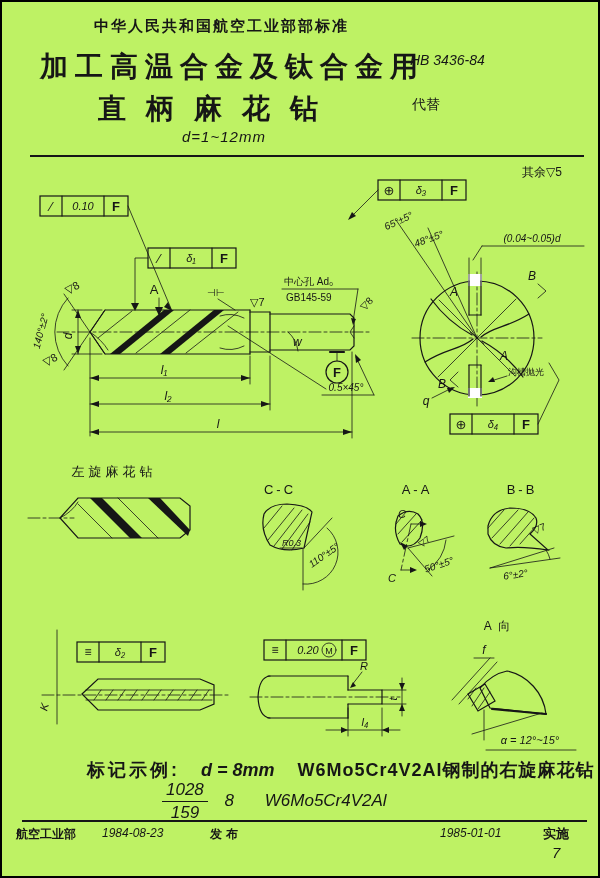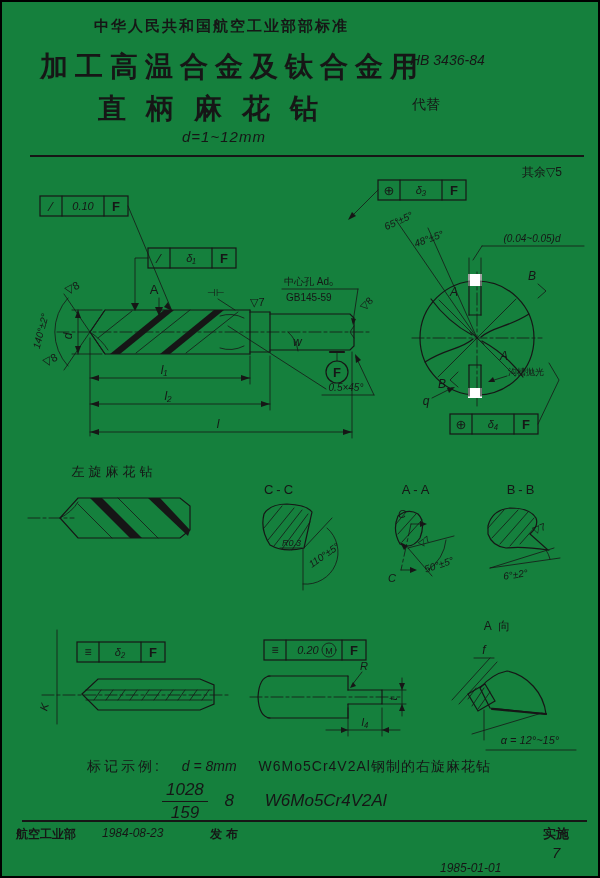--- a/index.html
+++ b/index.html
@@ -1,17 +1,17 @@
 <!DOCTYPE html>
 <html><head>
 <meta charset="utf-8">
 <style>
   html,body{margin:0;padding:0;background:#777;}
   .page{
-    position:relative;width:600px;height:878px;background:#15803d;
+    position:relative;width:600px;height:878px;background:#bef264;
     border:2px solid #000;box-sizing:border-box;overflow:hidden;
     font-family:"Liberation Sans","DejaVu Sans",sans-serif;color:#161616;
   }
   .abs{position:absolute;white-space:nowrap;}
   .b{font-weight:bold;}
   .it{font-style:italic;}
   .rule{position:absolute;background:#161616;}
   svg{position:absolute;left:0;}
   svg line,svg path,svg rect,svg circle,svg polyline{stroke:#161616;fill:none;stroke-width:1.2;stroke-linecap:round;}
   svg polygon{fill:#161616;stroke:none;}
@@ -373,32 +373,32 @@
       <line class="thin" x1="470" y1="92" x2="482" y2="74"></line>
       <line class="thin" x1="476" y1="95" x2="488" y2="78"></line>
       <line class="thin" x1="466" y1="85" x2="474" y2="74"></line>
       <line class="thin" x1="482" y1="96" x2="482" y2="126"></line>
       <line class="thin" x1="540" y1="99" x2="470" y2="120"></line>
       <text class="mid sit" x="528" y="130" font-size="11">α = 12°~15°</text>
       <line class="thin" x1="484" y1="136" x2="574" y2="136"></line>
     </g>
   </svg>
 
-  <div class="abs" style="top:756px;left:85px;font-size:14px;">
+  <div class="abs" style="top:756px;left:85px;font-size:18px;font-weight:bold;">
     <span style="letter-spacing:3px;">标记示例:</span>
     <span class="it" style="margin-left:16px;">d = 8mm</span>
     <span style="margin-left:18px;letter-spacing:1px;">W6Mo5Cr4V2Al钢制的右旋麻花钻</span>
   </div>
   <div class="abs" style="top:778px;left:160px;font-size:17px;">
     <span class="fraction it"><span class="num">1028</span><span class="den">159</span></span>
     <span class="it" style="margin-left:12px;">8</span>
     <span class="it" style="margin-left:26px;">W6Mo5Cr4V2Al</span>
   </div>
 
   <div class="rule" style="top:818px;left:20px;width:565px;height:2px;"></div>
   <div class="abs b" style="top:824px;left:14px;font-size:12px;">航空工业部</div>
   <div class="abs it" style="top:824px;left:100px;font-size:12px;">1984-08-23</div>
   <div class="abs b" style="top:824px;left:208px;font-size:12px;letter-spacing:4px;">发布</div>
-  <div class="abs it" style="top:859px;left:438px;font-size:12px;">1985-01-01</div>
+  <div class="abs it" style="top:824px;left:438px;font-size:12px;">1985-01-01</div>
   <div class="abs b" style="top:823px;left:541px;font-size:13px;">实施</div>
   <div class="abs it" style="top:842px;left:550px;font-size:15px;">7</div>
 
 </div>
 
 </body></html>

